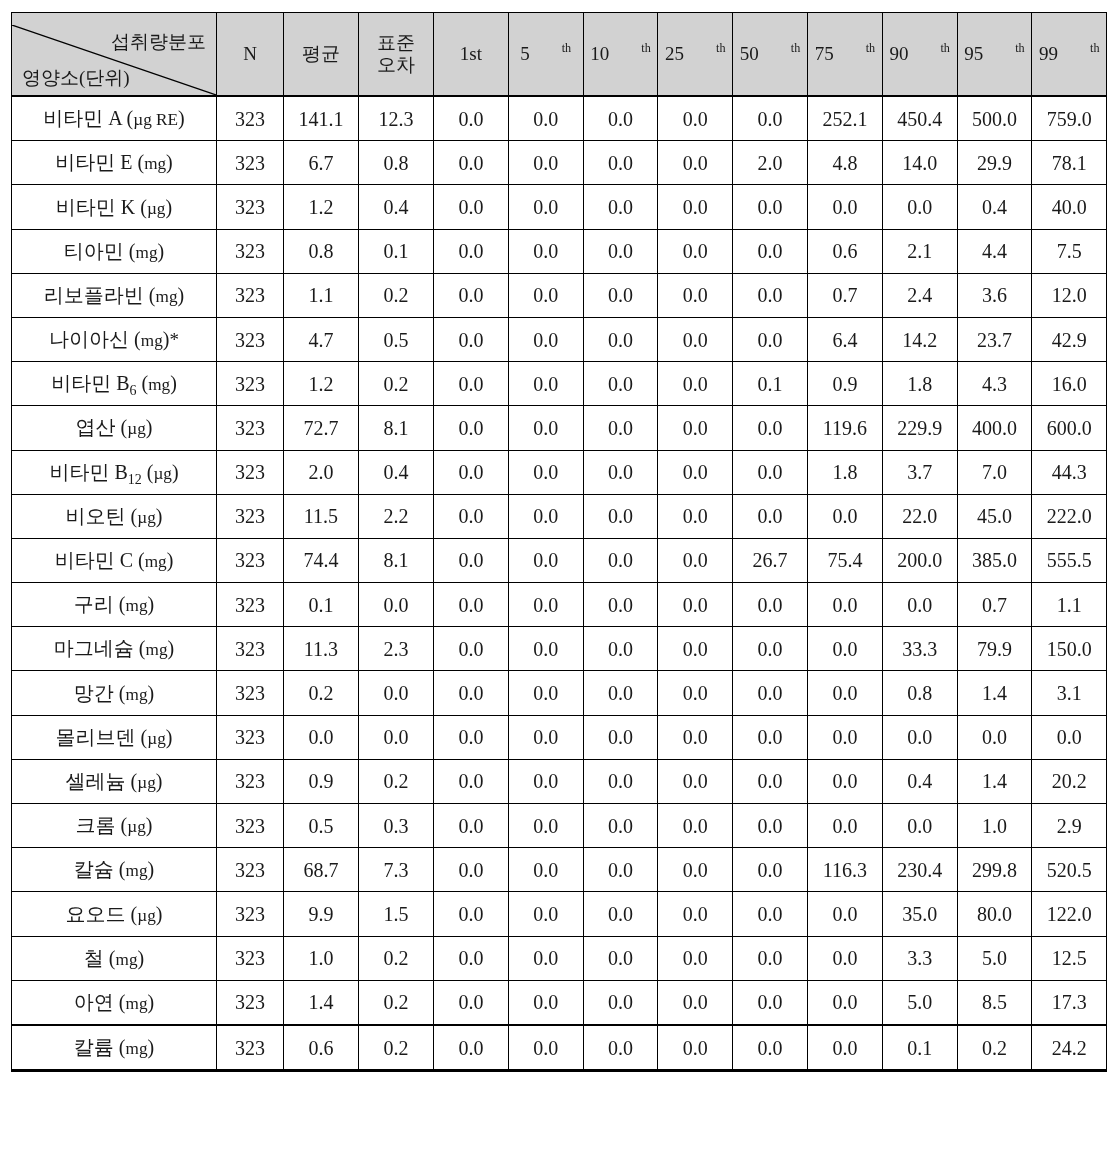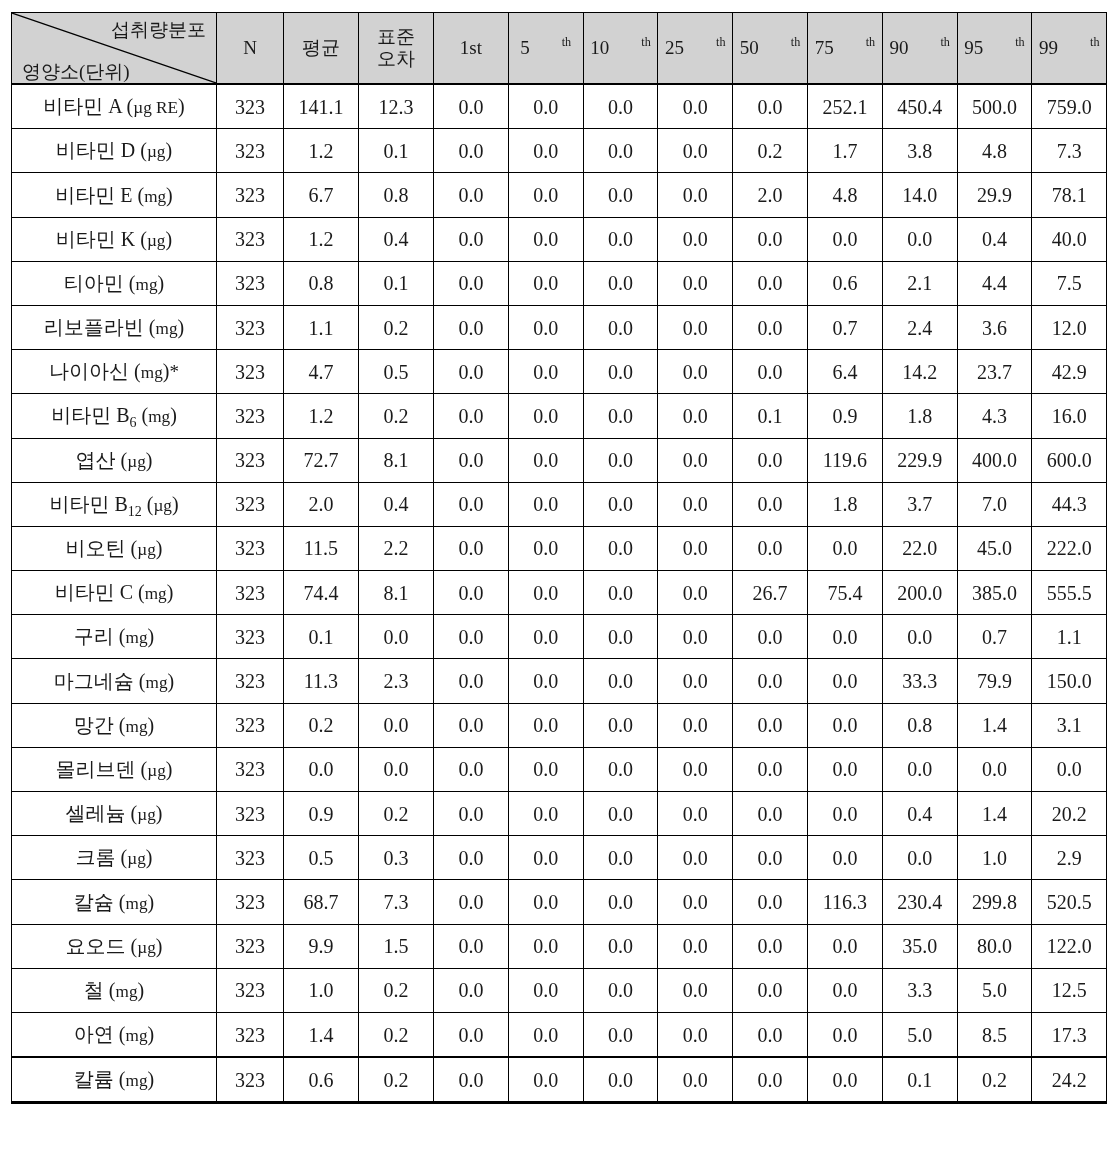--- a/index.html
+++ b/index.html
@@ -62,38 +62,39 @@
   thead th.corner-head {
     position: relative;
     padding: 0;
     text-align: left;
     overflow: hidden;
   }
   .corner-inner {
     position: relative;
     width: 100%;
     height: 70px;
+    margin-top: 12px;
   }
   .corner-diag {
     position: absolute;
     inset: 0;
     width: 100%;
     height: 100%;
     display: block;
   }
   .corner-top {
     position: absolute;
     top: 6px;
     right: 10px;
     font-size: 19px;
     white-space: nowrap;
   }
   .corner-bottom {
     position: absolute;
-    bottom: 0;
+    bottom: 6px;
     left: 10px;
     font-size: 19px;
     white-space: nowrap;
   }
   .pct sup {
     font-size: 0.64em;
     vertical-align: super;
     line-height: 0;
     padding-left: 32px;
   }
@@ -187,35 +188,20 @@
           <td>0.0</td>
           <td>0.0</td>
           <td>0.0</td>
           <td>0.0</td>
           <td>252.1</td>
           <td>450.4</td>
           <td>500.0</td>
           <td>759.0</td>
         </tr>
         <tr>
-          <td class="name-cell"><span>비타민 D</span> (<span class="unit">µg</span>)</td>
-          <td>323</td>
-          <td>1.2</td>
-          <td>0.1</td>
-          <td>0.0</td>
-          <td>0.0</td>
-          <td>0.0</td>
-          <td>0.0</td>
-          <td>0.2</td>
-          <td>1.7</td>
-          <td>3.8</td>
-          <td>4.8</td>
-          <td>7.3</td>
-        </tr>
-        <tr>
           <td class="name-cell"><span>비타민 E</span> (<span class="unit">mg</span>)</td>
           <td>323</td>
           <td>6.7</td>
           <td>0.8</td>
           <td>0.0</td>
           <td>0.0</td>
           <td>0.0</td>
           <td>0.0</td>
           <td>2.0</td>
           <td>4.8</td>

